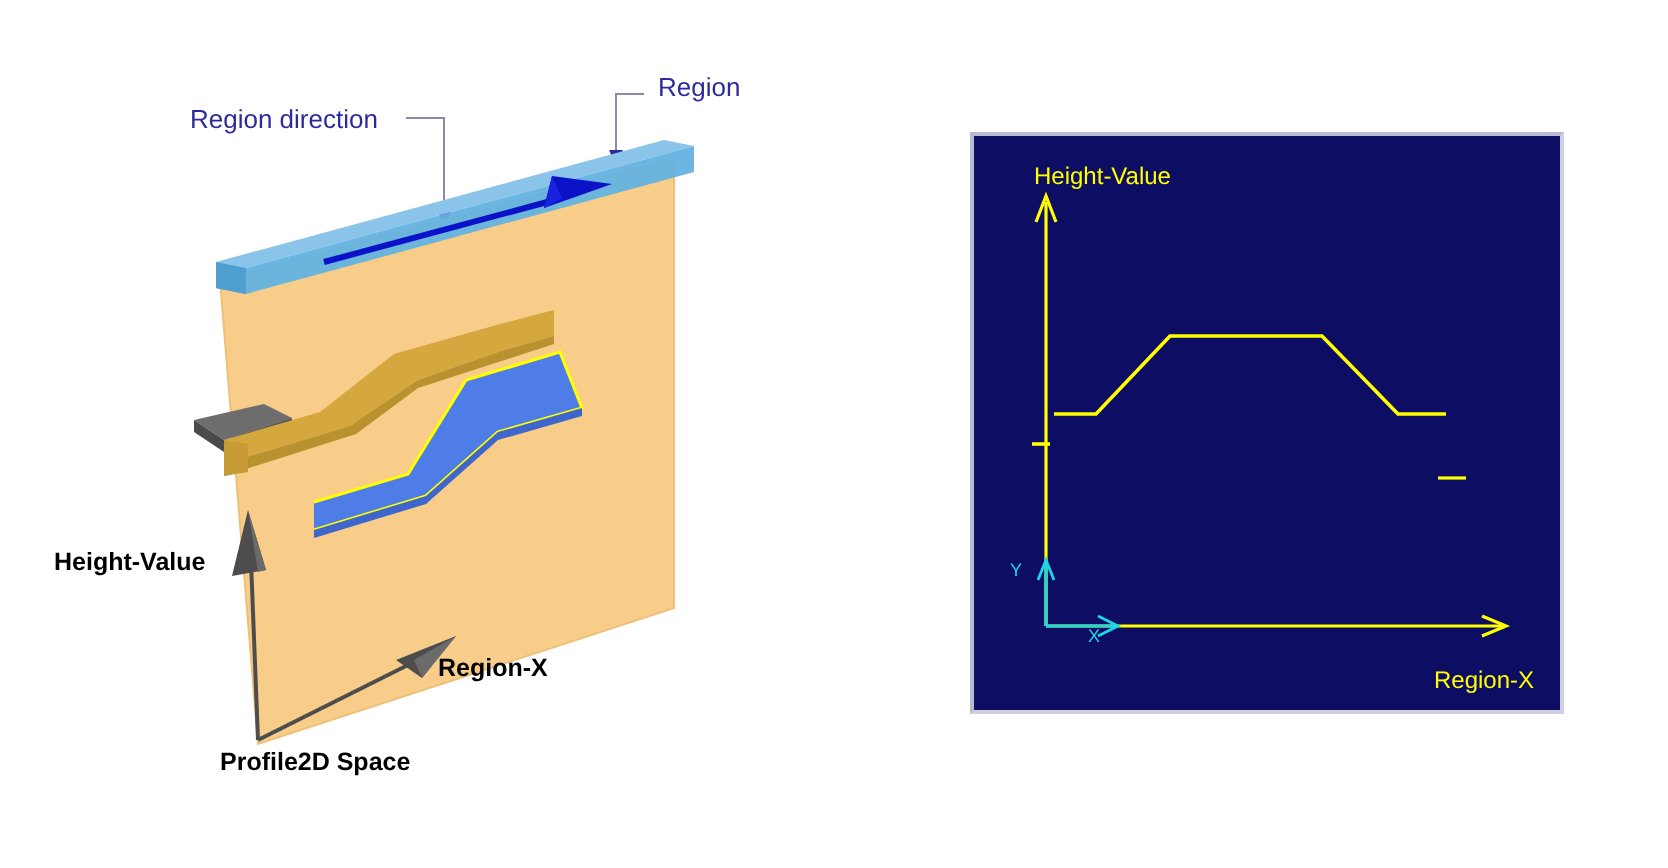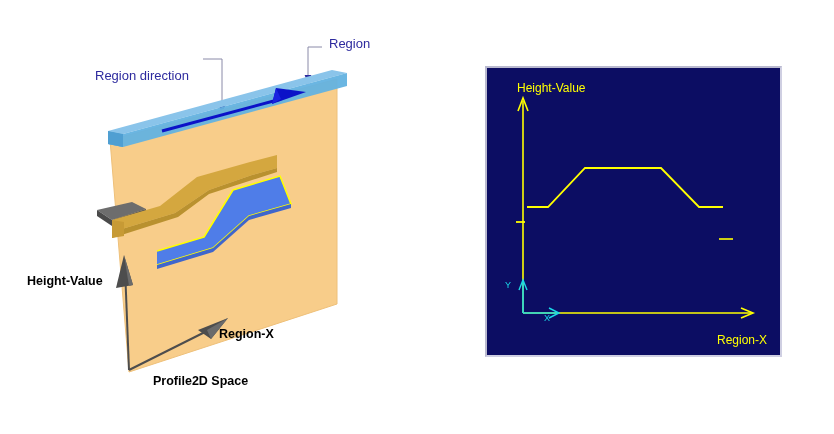--- a/index.html
+++ b/index.html
@@ -15,34 +15,34 @@
   
   .svg-layer{position:absolute;left:0;top:0;width:834px;height:434px;}
 
   .anno-text{
     position:absolute;
     font-family:"Liberation Sans", sans-serif;
     font-size:13px;
     color:#2d2a9e;
     white-space:nowrap;
   }
-  #lbl-region-direction{left:95px;top:52px;margin-top:16px;}
+  #lbl-region-direction{left:95px;top:52px;}
   #lbl-region{left:329px;top:36px;}
 
   .axis-label{
     position:absolute;
     font-family:"Liberation Sans", sans-serif;
     font-size:12.5px;
     font-weight:bold;
     color:#000000;
     white-space:nowrap;
   }
   #lbl-height-value{left:27px;top:274px;}
   #lbl-region-x{left:219px;top:327px;}
-  #lbl-profile2d{left:110px;top:374px;margin-left:43px;}
+  #lbl-profile2d{left:110px;top:374px;}
 
   
   #chart-panel{
     position:absolute;
     left:485px;top:66px;
     width:297px;height:291px;
     background:#0c0d63;
     box-sizing:border-box;
     border-left:2px solid #b9b9cf;
     border-top:2px solid #b9b9cf;

